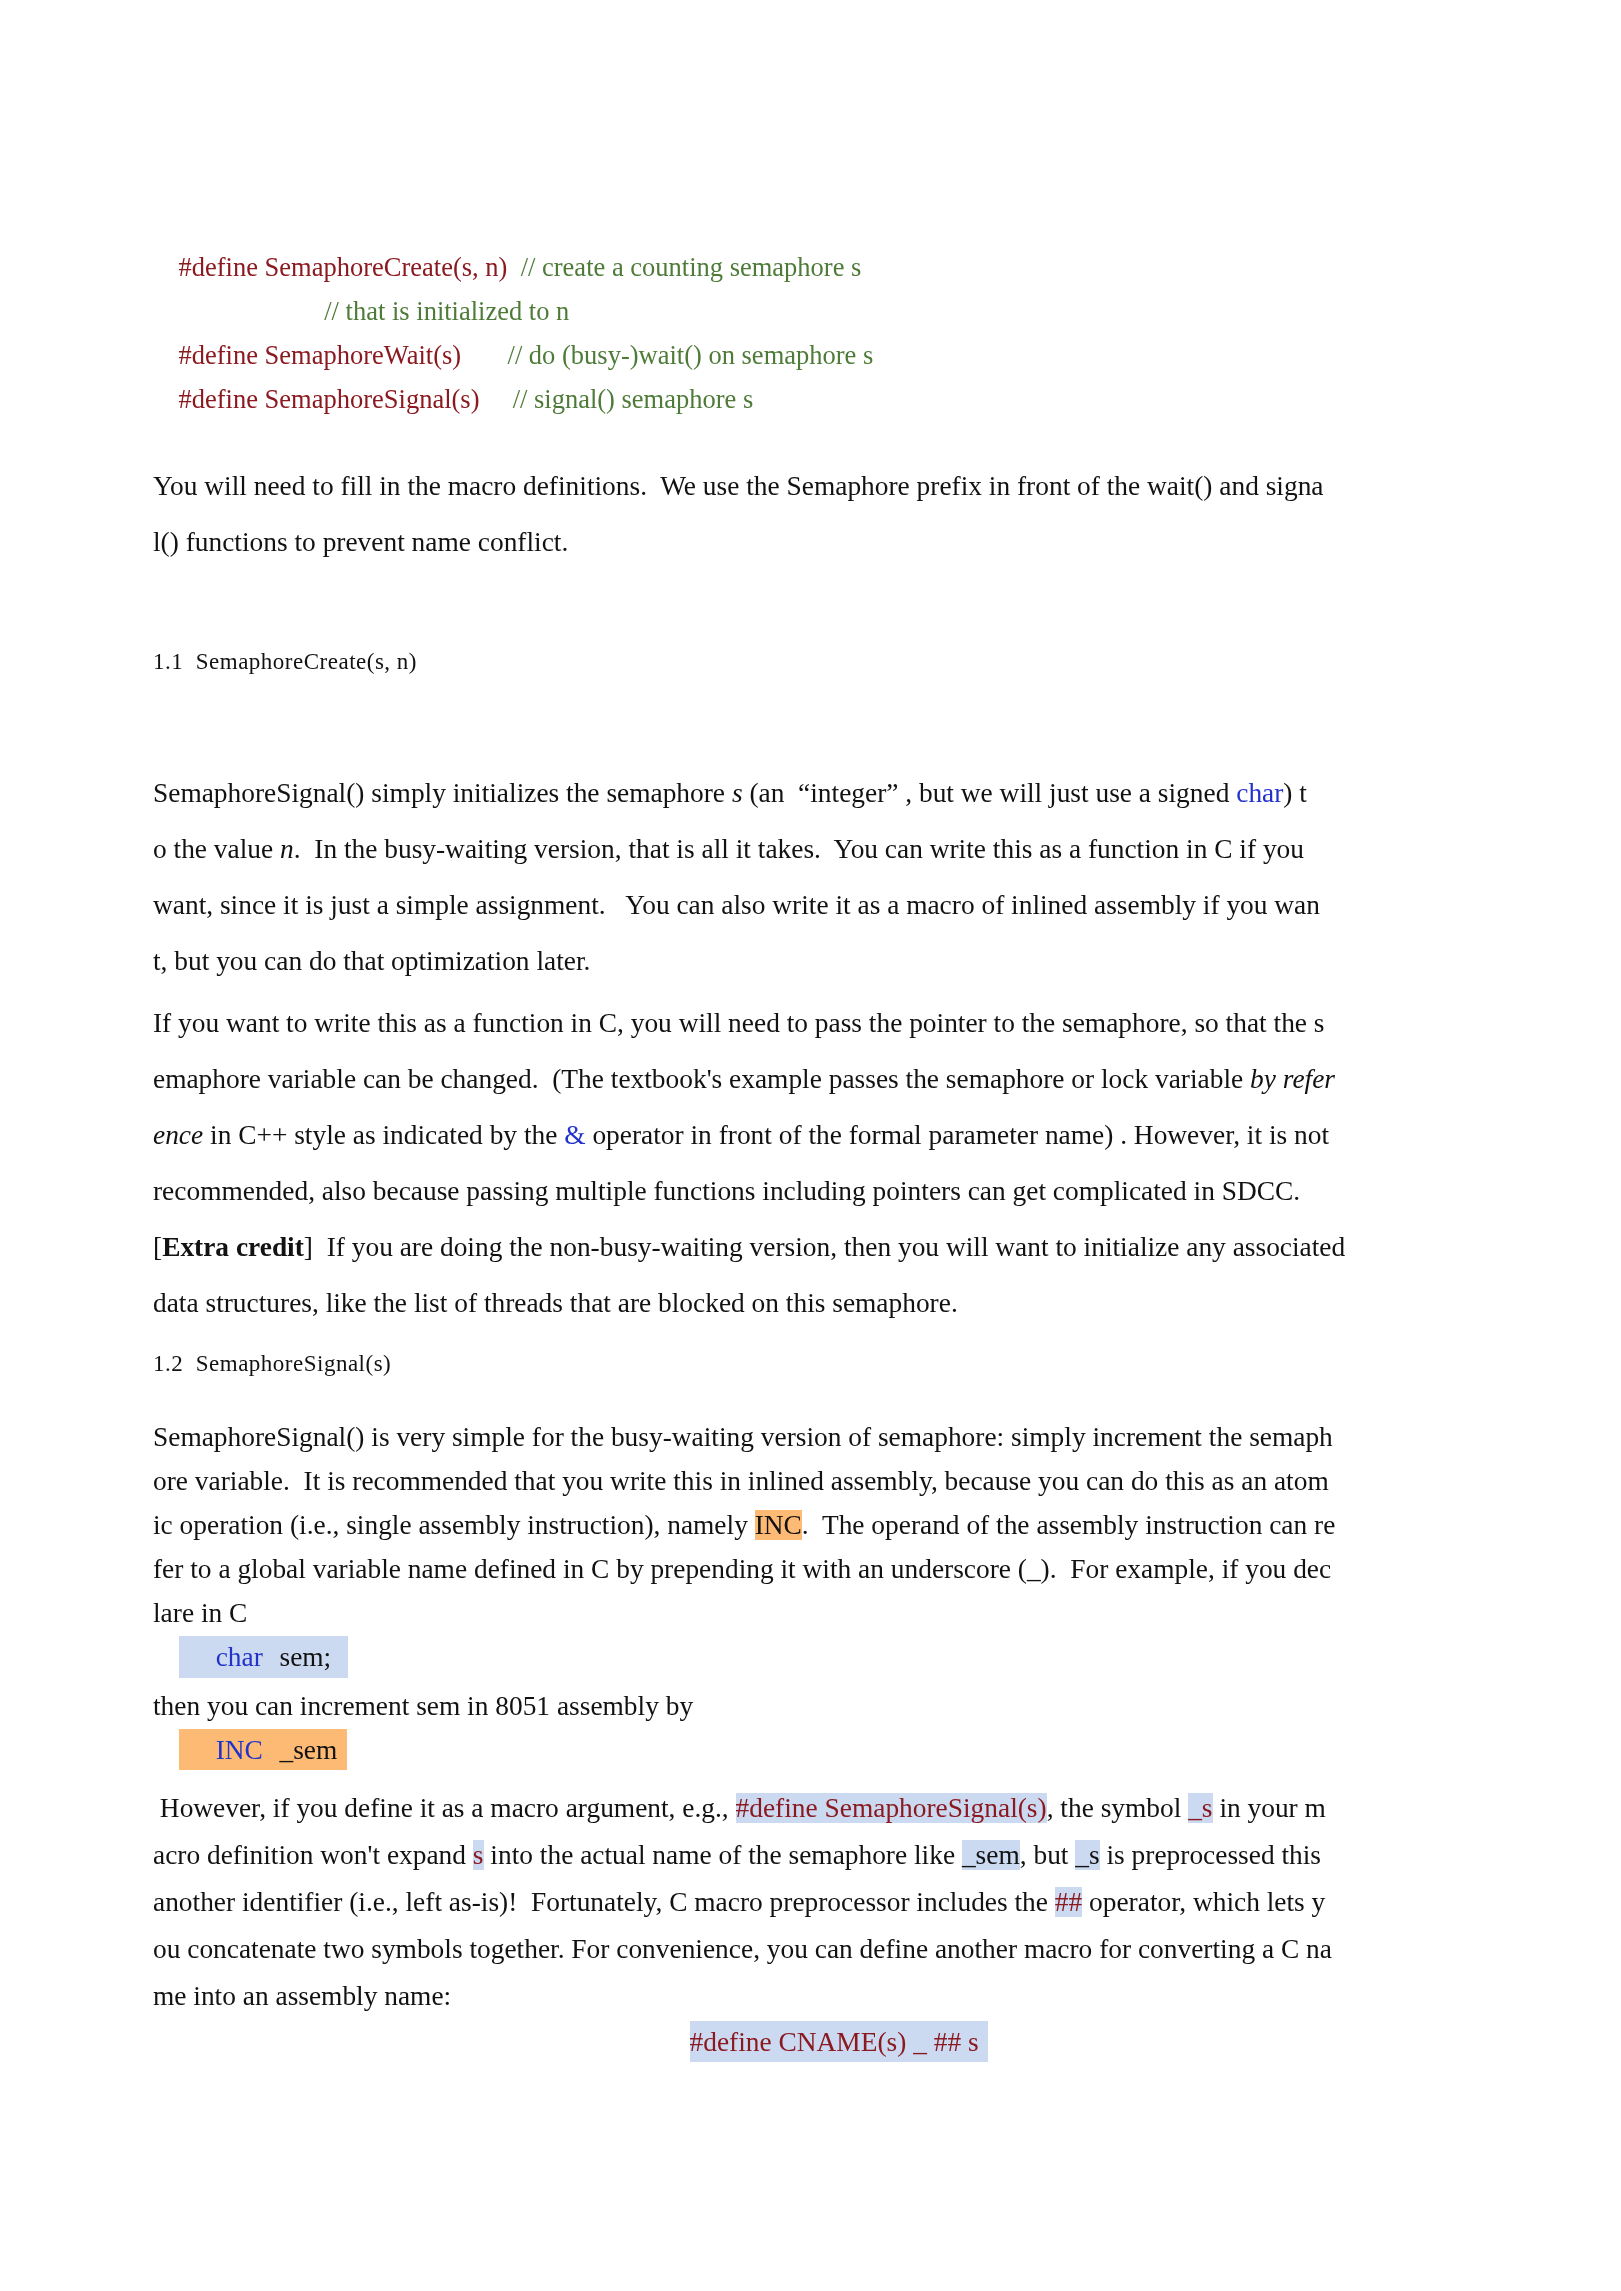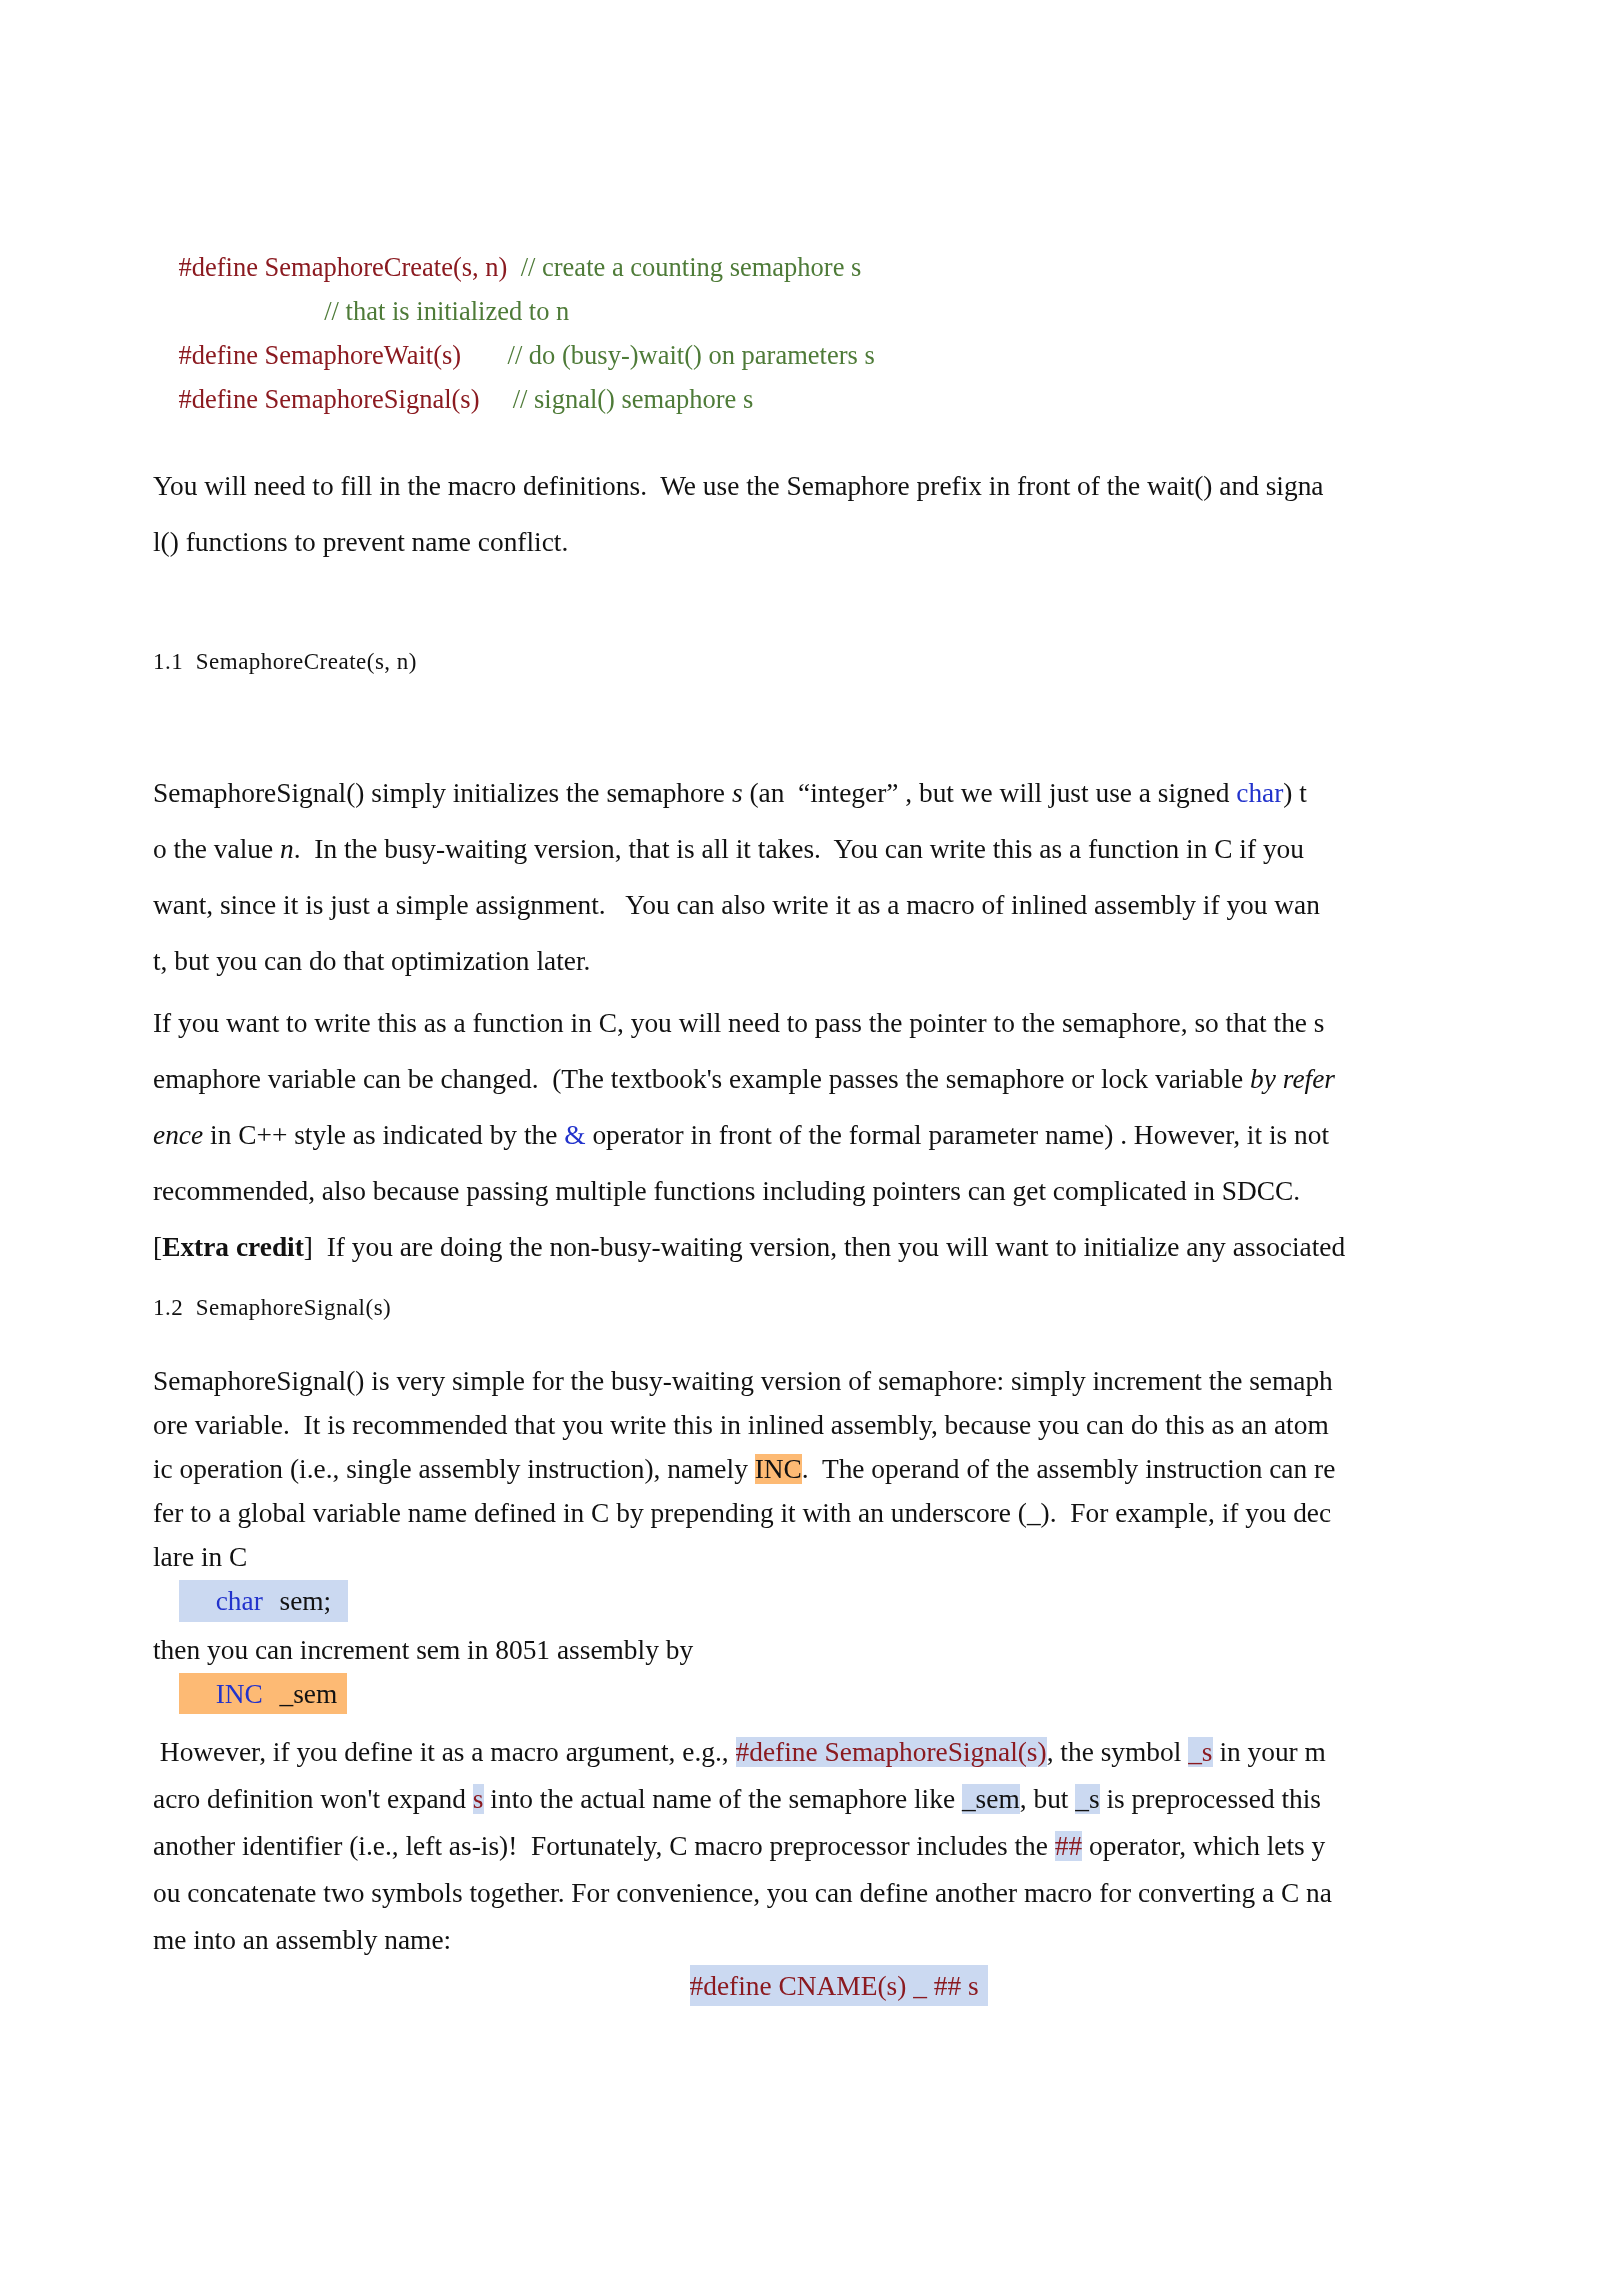--- a/index.html
+++ b/index.html
@@ -34,21 +34,21 @@
   }
 </style>
 </head>
 <body>
 
 <div class="page">
   <div class="content">
       <div class="block codeblock" style="margin-top: 245px;">
         <div class="line"><span class="st-red">#define SemaphoreCreate(s, n)</span><span>  </span><span class="st-green">// create a counting semaphore s</span></div>
         <div class="line"><span>                      </span><span class="st-green">// that is initialized to n</span></div>
-        <div class="line"><span class="st-red">#define SemaphoreWait(s)</span><span>       </span><span class="st-green">// do (busy-)wait() on parameters s</span></div>
+        <div class="line"><span class="st-red">#define SemaphoreWait(s)</span><span>       </span><span class="st-green">// do (busy-)wait() on semaphore s</span></div>
         <div class="line"><span class="st-red">#define SemaphoreSignal(s)</span><span>     </span><span class="st-green">// signal() semaphore s</span></div>
       </div>
       <div class="block para" style="margin-top: 37px;">
         <div class="line"><span>You will need to fill in the macro definitions.  We use the Semaphore prefix in front of the wait() and signa</span></div>
         <div class="line"><span>l() functions to prevent name conflict.</span></div>
       </div>
       <div class="block heading" style="margin-top: 71px;">
         <div class="line"><span>1.1  SemaphoreCreate(s, n)</span></div>
       </div>
       <div class="block para" style="margin-top: 83px;">
@@ -58,20 +58,21 @@
         <div class="line"><span>t, but you can do that optimization later.</span></div>
       </div>
       <div class="block para" style="margin-top: 5.9px;">
         <div class="line"><span>If you want to write this as a function in C, you will need to pass the pointer to the semaphore, so that the s</span></div>
         <div class="line"><span>emaphore variable can be changed.  (The textbook's example passes the semaphore or lock variable </span><span class="st-italic">by refer</span></div>
         <div class="line"><span class="st-italic">ence</span><span> in C++ style as indicated by the </span><span class="st-blue">&amp;</span><span> operator in front of the formal parameter name) . However, it is not</span></div>
         <div class="line"><span>recommended, also because passing multiple functions including pointers can get complicated in SDCC.</span></div>
       </div>
       <div class="block para" style="margin-top: 0px;">
         <div class="line"><span>[</span><span class="st-bold">Extra credit</span><span>]  If you are doing the non-busy-waiting version, then you will want to initialize any associated</span></div>
+        <div class="line"><span>data structures, like the list of threads that are blocked on this semaphore.</span></div>
       </div>
       <div class="block heading" style="margin-top: 11.8px;">
         <div class="line"><span>1.2  SemaphoreSignal(s)</span></div>
       </div>
       <div class="block para para-tight" style="margin-top: 31px;">
         <div class="line"><span>SemaphoreSignal() is very simple for the busy-waiting version of semaphore: simply increment the semaph</span></div>
         <div class="line"><span>ore variable.  It is recommended that you write this in inlined assembly, because you can do this as an atom</span></div>
         <div class="line"><span>ic operation (i.e., single assembly instruction), namely </span><span class="st-hlpurple">INC</span><span>.  The operand of the assembly instruction can re</span></div>
         <div class="line"><span>fer to a global variable name defined in C by prepending it with an underscore (_).  For example, if you dec</span></div>
         <div class="line"><span>lare in C</span></div>

